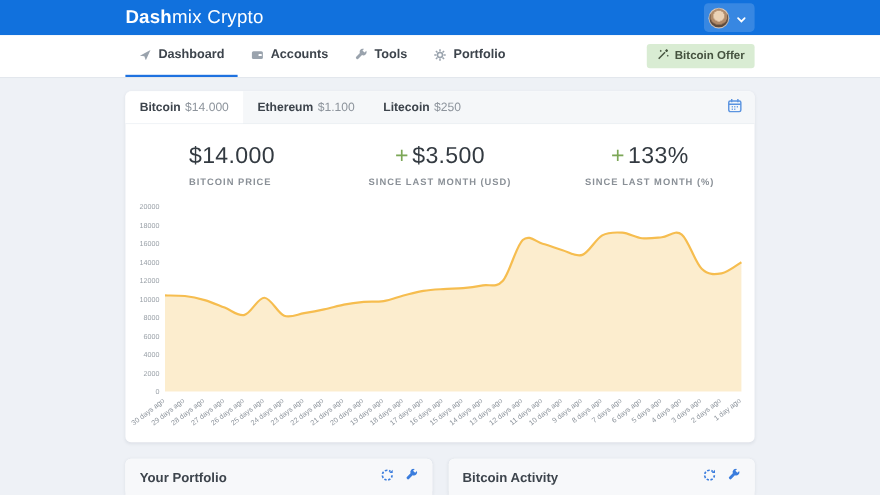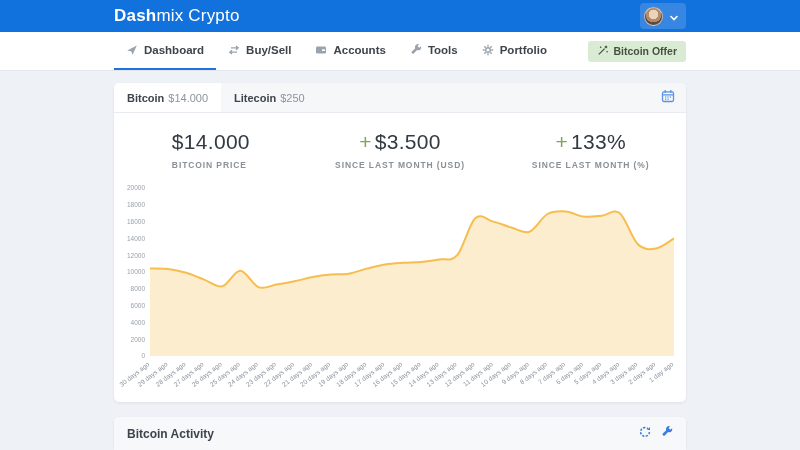--- a/index.html
+++ b/index.html
@@ -85,29 +85,20 @@
     <div class="nav-item active">
       <span>
         <svg width="12" height="12" viewBox="0 0 12 12">
             <path d="M1.2 6.6 L10.8 1.4 L6.6 10.8 L5.2 7.2 Z" fill="#9aa3ad"></path>
           </svg>
       </span>
       <span>Dashboard</span>
     </div>
     <div class="nav-item">
       <span>
-        <svg width="12" height="12" viewBox="0 0 12 12" fill="none" stroke="#9aa3ad" stroke-width="1.3">
-            <path d="M3 3.8 H10 M8 1.9 L10.2 3.8 L8 5.7"></path>
-            <path d="M9 8.2 H2 M4 6.3 L1.8 8.2 L4 10.1"></path>
-          </svg>
-      </span>
-      <span>Buy/Sell</span>
-    </div>
-    <div class="nav-item">
-      <span>
         <svg width="12" height="12" viewBox="0 0 12 12">
             <rect x="1" y="2.6" width="10" height="7" rx="1.4" fill="#9aa3ad"></rect>
             <rect x="7" y="5.2" width="3" height="1.8" rx=".5" fill="#fff"></rect>
           </svg>
       </span>
       <span>Accounts</span>
     </div>
     <div class="nav-item">
       <span>
         <svg width="12" height="12" viewBox="0 0 12 12">
@@ -138,20 +129,24 @@
   </div>
 </nav>
 
 <main class="main container">
 
   <section class="card">
     <div class="tabstrip">
       <div class="tab active">
         <span class="t-name">Bitcoin</span>
         <span class="t-price">$14.000</span>
+      </div>
+      <div class="tab">
+        <span class="t-name">Ethereum</span>
+        <span class="t-price">$1.100</span>
       </div>
       <div class="tab">
         <span class="t-name">Litecoin</span>
         <span class="t-price">$250</span>
       </div>
       <button class="cal-btn">
         <span>
           <svg width="14" height="14" viewBox="0 0 14 14" fill="none" stroke="#5b94e0" stroke-width="1.3">
               <rect x="1.5" y="2.8" width="11" height="9.7" rx="1.4"></rect>
               <path d="M4.2 1v3M9.8 1v3M1.5 5.8h11"></path>
@@ -219,20 +214,43 @@
           <text transform="translate(517.8620689655172,181) rotate(-38)" text-anchor="end" font-size="6.6" fill="#8d949c">3 days ago</text>
           <text transform="translate(535.9310344827586,181) rotate(-38)" text-anchor="end" font-size="6.6" fill="#8d949c">2 days ago</text>
           <text transform="translate(554,181) rotate(-38)" text-anchor="end" font-size="6.6" fill="#8d949c">1 day ago</text>
           <path d="M30.0,84.6C33.0,84.7,42.0,84.4,48.1,85.1C54.1,85.8,60.1,87.1,66.1,88.8C72.2,90.6,78.2,93.3,84.2,95.6C90.2,97.8,96.3,103.8,102.3,102.3C108.3,100.8,114.3,86.6,120.3,86.7C126.4,86.9,132.4,100.8,138.4,103.1C144.4,105.4,150.5,101.6,156.5,100.6C162.5,99.6,168.5,98.5,174.6,97.2C180.6,96.0,186.6,94.2,192.6,93.0C198.6,91.9,204.7,91.1,210.7,90.5C216.7,90.0,222.7,90.7,228.8,89.7C234.8,88.7,240.8,86.2,246.8,84.6C252.9,83.1,258.9,81.4,264.9,80.4C270.9,79.5,276.9,79.2,283.0,78.8C289.0,78.3,295.0,78.5,301.0,77.9C307.1,77.4,313.1,76.5,319.1,75.4C325.1,74.3,331.1,78.1,337.2,71.2C343.2,64.3,349.2,39.8,355.2,34.2C361.3,28.6,367.3,36.1,373.3,37.6C379.3,39.1,385.4,41.8,391.4,43.5C397.4,45.2,403.4,49.9,409.4,47.7C415.5,45.4,421.5,33.4,427.5,30.0C433.5,26.7,439.6,27.1,445.6,27.5C451.6,27.9,457.6,31.9,463.7,32.6C469.7,33.3,475.7,32.3,481.7,31.7C487.7,31.2,493.8,24.4,499.8,29.2C505.8,34.0,511.8,54.4,517.9,60.3C523.9,66.2,529.9,65.5,535.9,64.5C542.0,63.5,551.0,56.1,554.0,54.4L554,172L30,172Z" fill="rgba(246,189,79,0.28)" stroke="none"></path>
           <path d="M30.0,84.6C33.0,84.7,42.0,84.4,48.1,85.1C54.1,85.8,60.1,87.1,66.1,88.8C72.2,90.6,78.2,93.3,84.2,95.6C90.2,97.8,96.3,103.8,102.3,102.3C108.3,100.8,114.3,86.6,120.3,86.7C126.4,86.9,132.4,100.8,138.4,103.1C144.4,105.4,150.5,101.6,156.5,100.6C162.5,99.6,168.5,98.5,174.6,97.2C180.6,96.0,186.6,94.2,192.6,93.0C198.6,91.9,204.7,91.1,210.7,90.5C216.7,90.0,222.7,90.7,228.8,89.7C234.8,88.7,240.8,86.2,246.8,84.6C252.9,83.1,258.9,81.4,264.9,80.4C270.9,79.5,276.9,79.2,283.0,78.8C289.0,78.3,295.0,78.5,301.0,77.9C307.1,77.4,313.1,76.5,319.1,75.4C325.1,74.3,331.1,78.1,337.2,71.2C343.2,64.3,349.2,39.8,355.2,34.2C361.3,28.6,367.3,36.1,373.3,37.6C379.3,39.1,385.4,41.8,391.4,43.5C397.4,45.2,403.4,49.9,409.4,47.7C415.5,45.4,421.5,33.4,427.5,30.0C433.5,26.7,439.6,27.1,445.6,27.5C451.6,27.9,457.6,31.9,463.7,32.6C469.7,33.3,475.7,32.3,481.7,31.7C487.7,31.2,493.8,24.4,499.8,29.2C505.8,34.0,511.8,54.4,517.9,60.3C523.9,66.2,529.9,65.5,535.9,64.5C542.0,63.5,551.0,56.1,554.0,54.4" fill="none" stroke="#f6bd4f" stroke-width="2" stroke-linejoin="round"></path>
         </svg>
     </div>
   </section>
 
   <div class="panels">
+    <section class="panel">
+      <div class="panel-header">
+        <span class="panel-title">Your Portfolio</span>
+        <span class="panel-actions">
+          <button class="icon-btn">
+            <span>
+              <svg width="12" height="12" viewBox="0 0 12 12">
+                  <path d="M10.4 6A4.4 4.4 0 1 1 9 2.7" fill="none" stroke="#3b7ddd" stroke-width="1.5" stroke-dasharray="2.2 1.4"></path>
+                  <path d="M11 1v3H8z" fill="#3b7ddd"></path>
+                </svg>
+            </span>
+          </button>
+          <button class="icon-btn">
+            <span>
+              <svg width="12" height="12" viewBox="0 0 12 12">
+                  <path d="M11 2.2a3 3 0 0 1-3.9 3.9L4 9.2a1.35 1.35 0 1 1-1.9-1.9l3.1-3.1A3 3 0 0 1 9.1.3L7.5 1.9l1.9 1.9L11 2.2z" fill="#3b7ddd"></path>
+                </svg>
+            </span>
+          </button>
+        </span>
+      </div>
+
+    </section>
 
     <section class="panel">
       <div class="panel-header">
         <span class="panel-title">Bitcoin Activity</span>
         <span class="panel-actions">
           <button class="icon-btn">
             <span>
               <svg width="12" height="12" viewBox="0 0 12 12">
                   <path d="M10.4 6A4.4 4.4 0 1 1 9 2.7" fill="none" stroke="#3b7ddd" stroke-width="1.5" stroke-dasharray="2.2 1.4"></path>
                   <path d="M11 1v3H8z" fill="#3b7ddd"></path>

